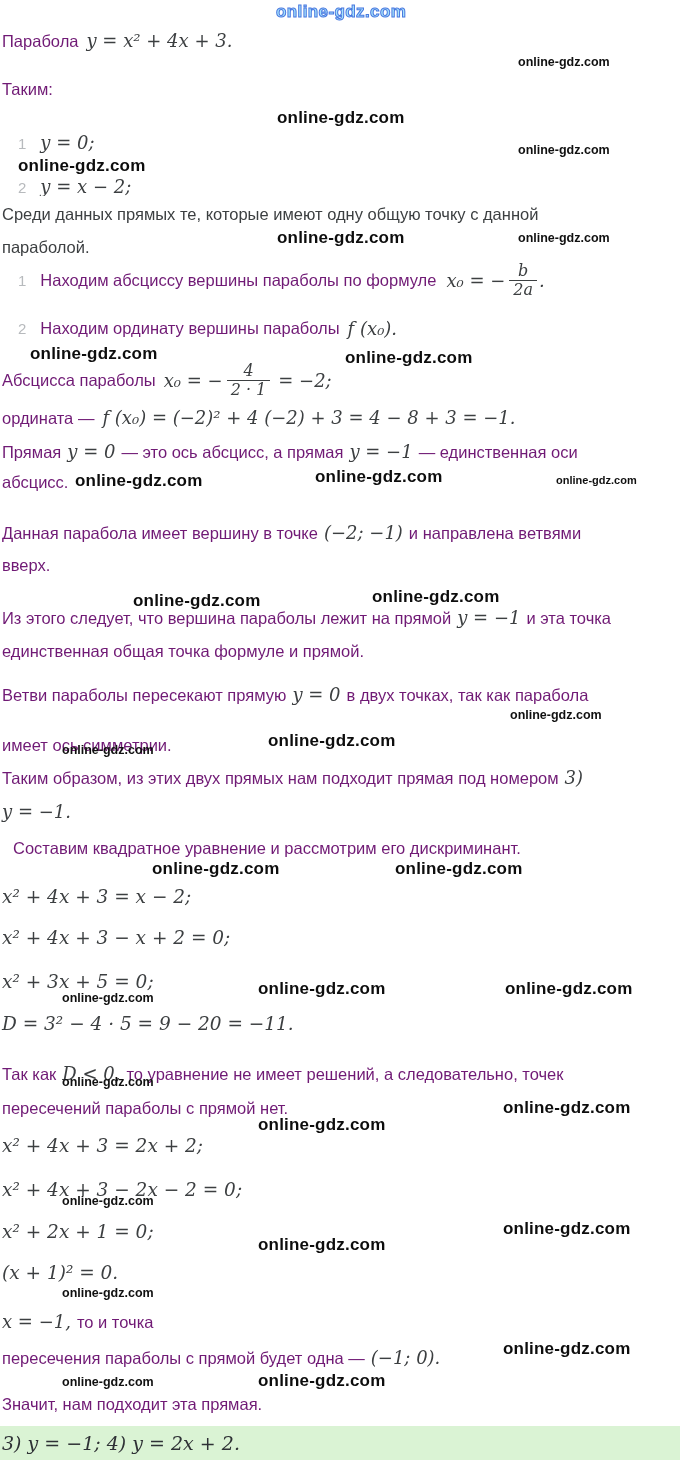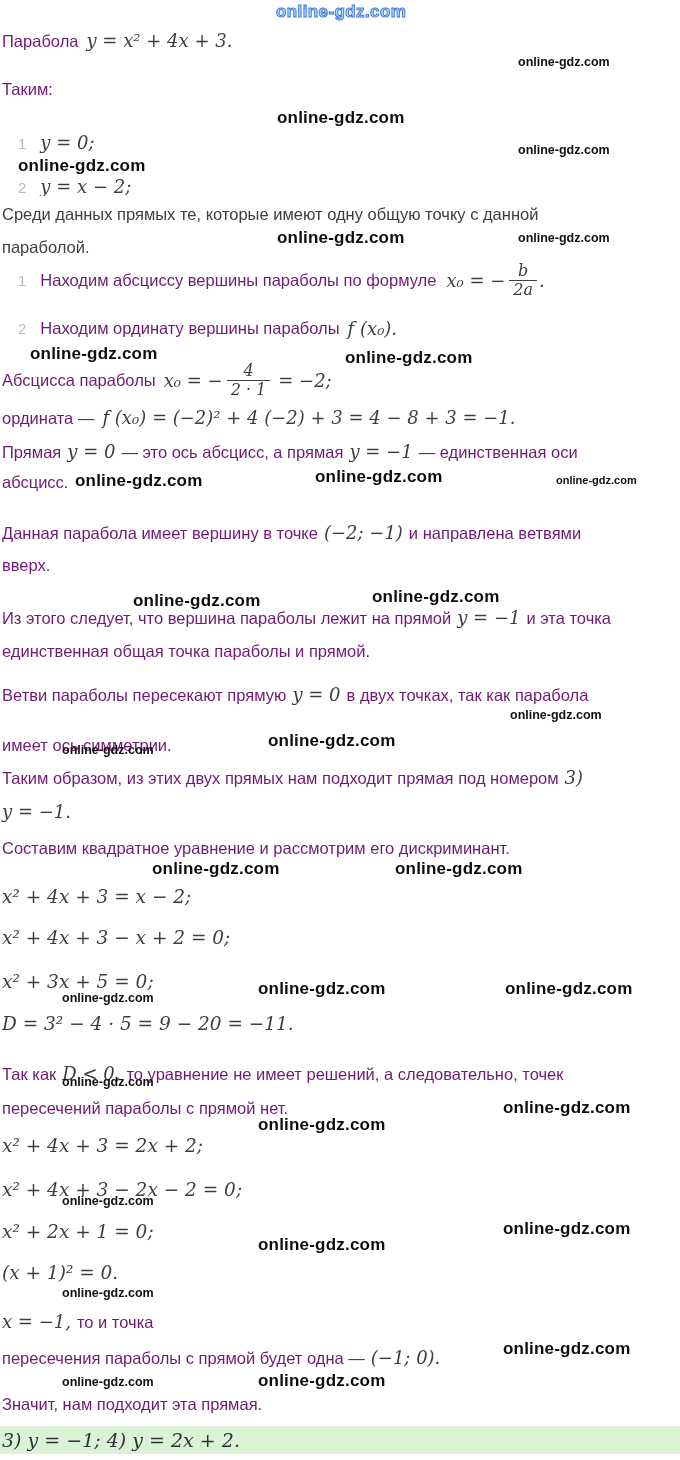--- a/index.html
+++ b/index.html
@@ -15,21 +15,21 @@
   .wm{font-weight:bold;color:#0d0d0d;font-size:17px;z-index:10;letter-spacing:.2px;}
   .wm-s{font-weight:bold;color:#101010;font-size:12.5px;z-index:10;}
   .wm-t{font-weight:bold;color:#101010;font-size:11px;z-index:10;}
   .wm-top{font-weight:bold;font-size:17px;color:#a5e2fb;-webkit-text-stroke:1px #4a78e0;
           letter-spacing:.4px;z-index:10;}
   .frac{display:inline-flex;flex-direction:column;align-items:center;line-height:1.1;}
   .frac .fr-n,.frac .fr-d{font-family:"DejaVu Serif",serif;font-style:italic;font-size:16px;padding:0 4px;}
   .frac .fr-d{border-top:1.3px solid #3c3f41;}
   .pc{position:absolute;left:0;top:196px;width:680px;background:#ffffff;z-index:3;padding:2px 0 0 2px;}
   .pc .line{font-size:16.5px;line-height:33px;white-space:nowrap;}
-  .footer{position:absolute;left:0;top:1426px;width:680px;height:28px;background:#daf3d4;
+  .footer{position:absolute;left:0;top:1426px;width:680px;height:34px;background:#daf3d4;
           display:flex;align-items:center;z-index:4;}
   .footer .eq{font-size:19px;color:#2e3135;margin-left:2px;}
 </style>
 </head>
 <body>
 
 <div class="page">
 
   <div class="abs wm-top" style="left:276px;top:2px;">online-gdz.com</div>
 
@@ -121,39 +121,39 @@
   <div class="abs txt" style="left:2px;top:556px;">вверх.</div>
 
   <div class="abs wm" style="left:133px;top:591px;">online-gdz.com</div>
   <div class="abs wm" style="left:372px;top:587px;">online-gdz.com</div>
 
   <div class="abs rowb" style="left:2px;top:607px;gap:6px;">
     <span class="txt">Из этого следует, что вершина параболы лежит на прямой</span>
     <span class="mi">y = −1</span>
     <span class="txt">и эта точка</span>
   </div>
-  <div class="abs txt" style="left:2px;top:642px;">единственная общая точка параболы и прямой.</div>
+  <div class="abs txt" style="left:2px;top:642px;">единственная общая точка формуле и прямой.</div>
 
   <div class="abs rowb" style="left:2px;top:684px;gap:6px;">
     <span class="txt">Ветви параболы пересекают прямую</span>
     <span class="mi">y = 0</span>
     <span class="txt">в двух точках, так как парабола</span>
   </div>
   <div class="abs wm-s" style="left:510px;top:708px;">online-gdz.com</div>
   <div class="abs txt" style="left:2px;top:736px;">имеет ось симметрии.</div>
   <div class="abs wm-s" style="left:62px;top:743px;">online-gdz.com</div>
   <div class="abs wm" style="left:268px;top:731px;">online-gdz.com</div>
 
   <div class="abs rowb" style="left:2px;top:767px;gap:6px;">
     <span class="txt">Таким образом, из этих двух прямых нам подходит прямая под номером</span>
     <span class="mi">3)</span>
   </div>
   <div class="abs mi" style="left:2px;top:801px;">y = −1.</div>
 
-  <div class="abs txt" style="left:2px;top:839px;text-align:right;">Составим квадратное уравнение и рассмотрим его дискриминант.</div>
+  <div class="abs txt" style="left:13px;top:839px;text-align:right;">Составим квадратное уравнение и рассмотрим его дискриминант.</div>
   <div class="abs wm" style="left:152px;top:859px;">online-gdz.com</div>
   <div class="abs wm" style="left:395px;top:859px;">online-gdz.com</div>
 
   <div class="abs eq" style="left:2px;top:886px;">x² + 4x + 3 = x − 2;</div>
   <div class="abs eq" style="left:2px;top:927px;">x² + 4x + 3 − x + 2 = 0;</div>
   <div class="abs eq" style="left:2px;top:971px;">x² + 3x + 5 = 0;</div>
   <div class="abs wm" style="left:258px;top:979px;">online-gdz.com</div>
   <div class="abs wm" style="left:505px;top:979px;">online-gdz.com</div>
   <div class="abs wm-s" style="left:62px;top:991px;">online-gdz.com</div>
   <div class="abs eq" style="left:2px;top:1013px;">D = 3² − 4 · 5 = 9 − 20 = −11.</div>

